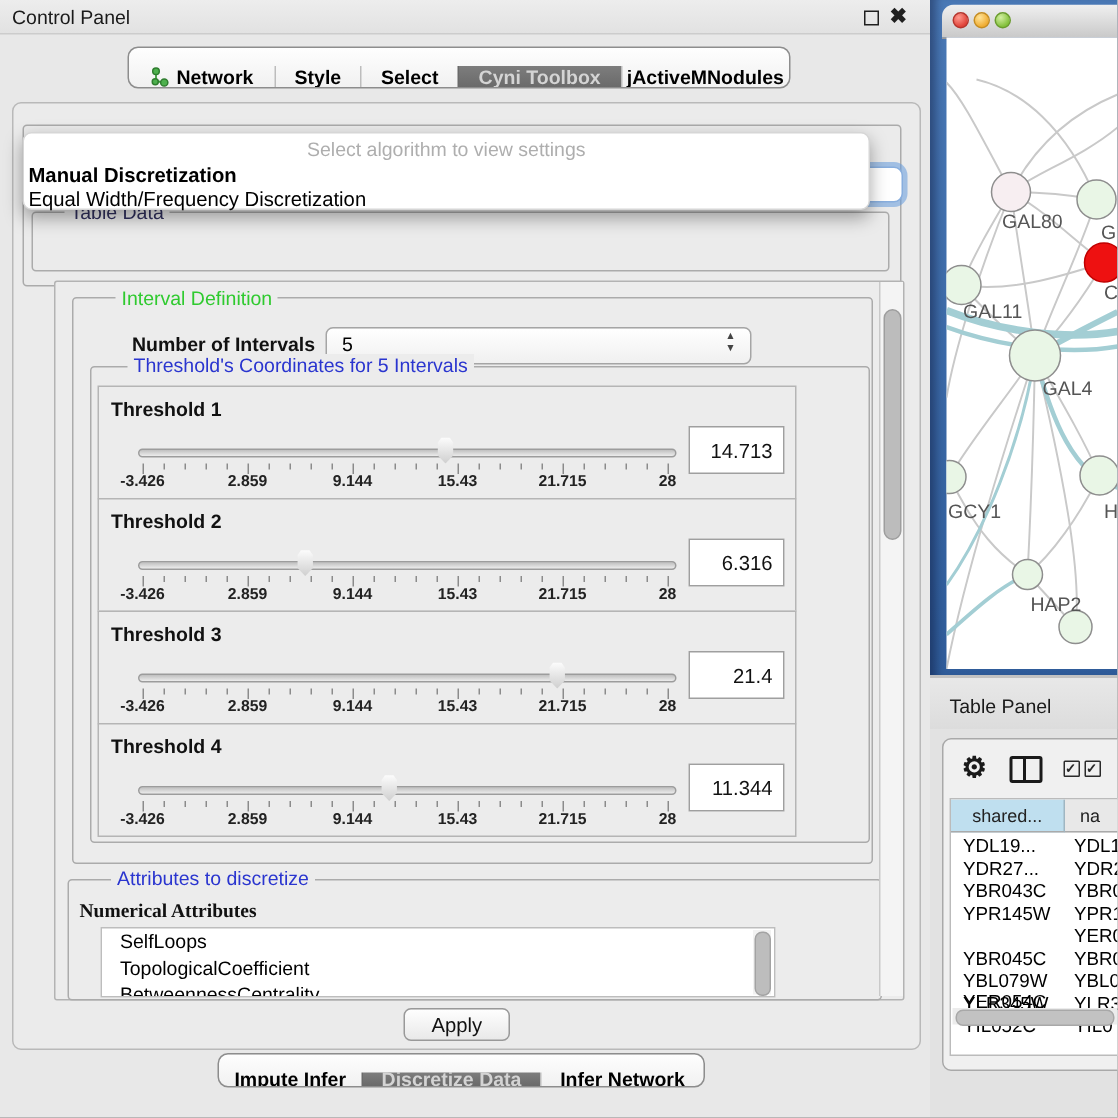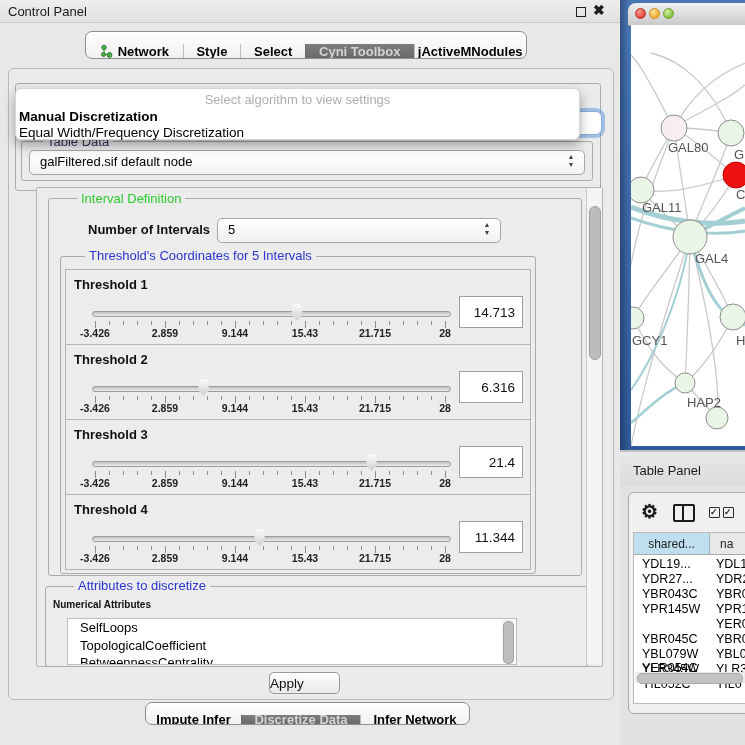--- a/index.html
+++ b/index.html
@@ -51,21 +51,21 @@
   .spinner{position:absolute;right:8px;top:2px;width:10px;color:#444;font-size:7px;line-height:8px;
            text-align:center;}
 
   #mid-panel{left:27px;top:118px;width:565px;height:478px;background:#ececec;
              border:1px solid #b3b3b3;border-radius:2px;}
   #green-group{left:11px;top:10px;width:532px;height:376px;border:1px solid #ababab;border-radius:3px;}
   #green-title{left:24px;top:3px;color:#2fca2f;background:#ececec;}
   #noi-label{left:51px;top:34px;font-size:13px;font-weight:700;}
   #noi-combo{left:180px;top:30px;width:282px;height:23px;background:linear-gradient(#ffffff,#f0f0f0);
              border:1px solid #a5a5a5;border-radius:5px;}
-  #blue-group{left:23px;top:68px;width:474px;height:316px;border:1px solid #ababab;border-radius:3px;}
+  #blue-group{left:23px;top:56px;width:474px;height:316px;border:1px solid #ababab;border-radius:3px;padding-left:44px;}
   #blue-title{left:8px;top:-9px;color:#2a35cf;background:#ececec;}
 
   #thresholds{position:absolute;left:4px;top:12px;width:466px;}
   .tbox{position:relative;width:464px;height:74px;background:#ececec;border:1px solid #b5b5b5;}
   .tbox + .tbox{margin-top:-1px;}
   .tlabel{position:absolute;left:8px;top:7px;font-size:13px;font-weight:700;}
   .track{position:absolute;left:26px;top:41px;width:357px;height:4px;border:1px solid #9c9c9c;
          border-radius:3px;background:linear-gradient(#c0c0c0,#ececec);}
   .thumb{position:absolute;top:33px;width:16px;height:18px;
          background:linear-gradient(#fefefe,#cfcfcf);
@@ -73,36 +73,36 @@
          filter:drop-shadow(0 0 1px #777);}
   .tick{position:absolute;top:51px;width:1px;background:#8b8b8b;}
   .axlabel{position:absolute;top:57px;width:50px;margin-left:-25px;text-align:center;
            font-size:10.5px;font-weight:700;color:#222;}
   .vbox{position:absolute;left:393px;top:26px;width:64px;height:32px;background:#fff;
         border:1px solid #9f9f9f;font-size:13.5px;display:flex;align-items:center;
         justify-content:flex-end;padding-right:7px;box-sizing:border-box;}
 
   #attr-group{left:8px;top:398px;width:541px;height:79px;border:1px solid #ababab;border-radius:3px;}
   #attr-title{left:12px;top:-9px;color:#2a35cf;background:#ececec;}
-  #attr-header{position:absolute;left:7px;top:12px;font-size:10px;font-weight:700;}
+  #attr-header{position:absolute;left:7px;top:12px;font-size:13px;font-weight:700;font-family:Liberation Serif, serif;}
   #attr-list{position:absolute;left:21px;top:31px;width:448px;height:45px;background:#fff;
              border:1px solid #bdbdbd;overflow:hidden;}
   .attr-item{padding-left:12px;font-size:13px;line-height:17.5px;color:#000;white-space:nowrap;}
   #attr-scroll{position:absolute;left:434px;top:1px;width:12px;height:43px;background:#f2f2f2;}
   #attr-thumb{position:absolute;left:1px;top:1px;width:9px;height:41px;background:#bdbdbd;
               border:1px solid #a3a3a3;border-radius:5px;}
 
   #mid-scroll{position:absolute;left:549px;top:0;width:15px;height:476px;background:#f4f4f4;
               border-left:1px solid #c9c9c9;}
   #mid-thumb{position:absolute;left:2px;top:18px;width:10px;height:152px;background:#bcbcbc;
              border:1px solid #9e9e9e;border-radius:6px;}
 
   #apply-btn{left:260px;top:603px;width:69px;height:20px;background:linear-gradient(#fefefe,#e9e9e9);
              border:1px solid #999;border-radius:5px;font-size:13.5px;display:flex;
-             align-items:center;justify-content:flex-start;}
+             align-items:center;justify-content:center;}
 
   
   #right-region{left:620px;top:0;width:125px;height:745px;background:#e2e2e2;}
   #desktop{left:0;top:0;width:125px;height:450px;
            background:linear-gradient(#4a79b6,#2f5c9a);box-shadow:inset 8px 0 6px -4px rgba(0,0,30,.35);}
   #net-window{left:8px;top:3px;width:117px;height:447px;border-radius:8px 0 0 0;overflow:hidden;}
   #net-titlebar{position:absolute;left:0;top:0;width:100%;height:22px;
                 background:linear-gradient(#f0f0f0,#c9c9c9);border-bottom:1px solid #9a9a9a;}
   .tl{position:absolute;top:5px;width:11px;height:11px;border-radius:50%;}
   #tl-red{left:7px;background:radial-gradient(circle at 35% 30%,#ff9a8f,#e0443a 70%);border:1px solid #b5362e;box-sizing:border-box;}
@@ -182,24 +182,20 @@
       </div>
 
       <div id="algo-popup" class="abs">
         <div class="prompt">Select algorithm to view settings</div>
         <div class="item" style="top:20px;font-weight:700;">Manual Discretization</div>
         <div class="item" style="top:36px;">Equal Width/Frequency Discretization</div>
       </div>
 
       <div id="tabledata-group" class="groupbox"></div>
       <span id="tabledata-title" class="grouptitle" style="color:#31315e;">Table Data</span>
-      <div id="tabledata-combo" class="abs">
-        <span class="combo-text">galFiltered.sif default node</span>
-        <div class="spinner">▲<br>▼</div>
-      </div>
 
       <div id="mid-panel" class="abs">
         <div id="green-group" class="abs"></div>
         <span id="green-title" class="grouptitle">Interval Definition</span>
 
         <div id="noi-label" class="abs">Number of Intervals</div>
         <div id="noi-combo" class="abs">
           <span class="combo-text">5</span>
           <div class="spinner">▲<br>▼</div>
         </div>

